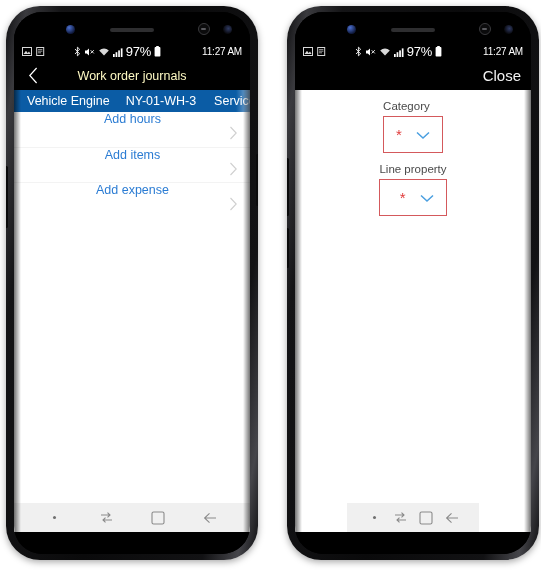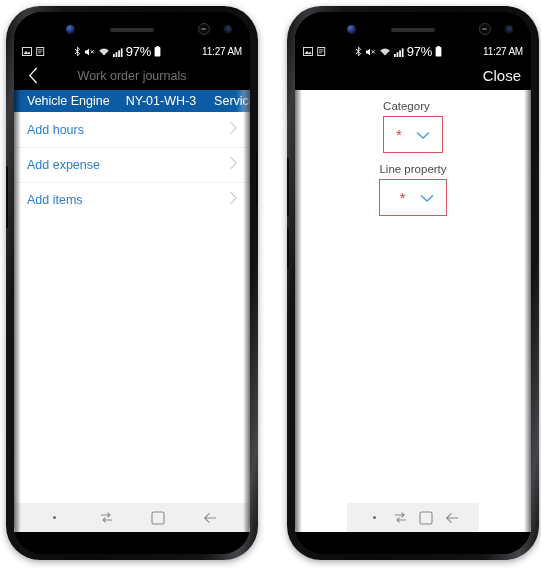--- a/index.html
+++ b/index.html
@@ -157,21 +157,21 @@
   .nav-back {
     width: 18px; height: 18px;
     display: flex; align-items: center; justify-content: center;
     cursor: pointer;
   }
   .nav-title {
     position: absolute;
     left: 0; right: 0;
     text-align: center;
     font-size: 12.5px;
-    color: #737373;
+    color: #fef9c3;
     pointer-events: none;
   }
   .nav-action {
     margin-left: auto;
     font-size: 15px;
     color: #f2f2f2;
     z-index: 2;
     cursor: pointer;
   }
 
@@ -208,20 +208,21 @@
 
   .list { background: #fff; }
   .list-item {
     height: 35px;
     display: flex;
     align-items: center;
     padding: 0 12px 0 13px;
     box-sizing: border-box;
     cursor: pointer;
     position: relative;
+    flex-direction: column;
   }
   .list-item + .list-item { border-top: 1px solid #f3f3f3; }
   .list-label {
     font-size: 12.5px;
     color: #2b7cd3;
   }
   .list-chevron {
     margin-left: auto;
     color: #cfcfcf;
   }
@@ -377,29 +378,29 @@
         <div class="list">
           <div class="list-item">
             <span class="list-label">Add hours</span>
             <span class="list-chevron">
               <svg width="9" height="14" viewBox="0 0 9 14">
                   <path d="M1.5 1 L7.2 7 L1.5 13" fill="none" stroke="#cfcfcf" stroke-width="1.1"></path>
                 </svg>
             </span>
           </div>
           <div class="list-item">
-            <span class="list-label">Add expense</span>
+            <span class="list-label">Add items</span>
             <span class="list-chevron">
               <svg width="9" height="14" viewBox="0 0 9 14">
                   <path d="M1.5 1 L7.2 7 L1.5 13" fill="none" stroke="#cfcfcf" stroke-width="1.1"></path>
                 </svg>
             </span>
           </div>
           <div class="list-item">
-            <span class="list-label">Add items</span>
+            <span class="list-label">Add expense</span>
             <span class="list-chevron">
               <svg width="9" height="14" viewBox="0 0 9 14">
                   <path d="M1.5 1 L7.2 7 L1.5 13" fill="none" stroke="#cfcfcf" stroke-width="1.1"></path>
                 </svg>
             </span>
           </div>
         </div>
 
         <div style="position:absolute;left:0;right:0;bottom:0;">
           <div class="softnav plain">

